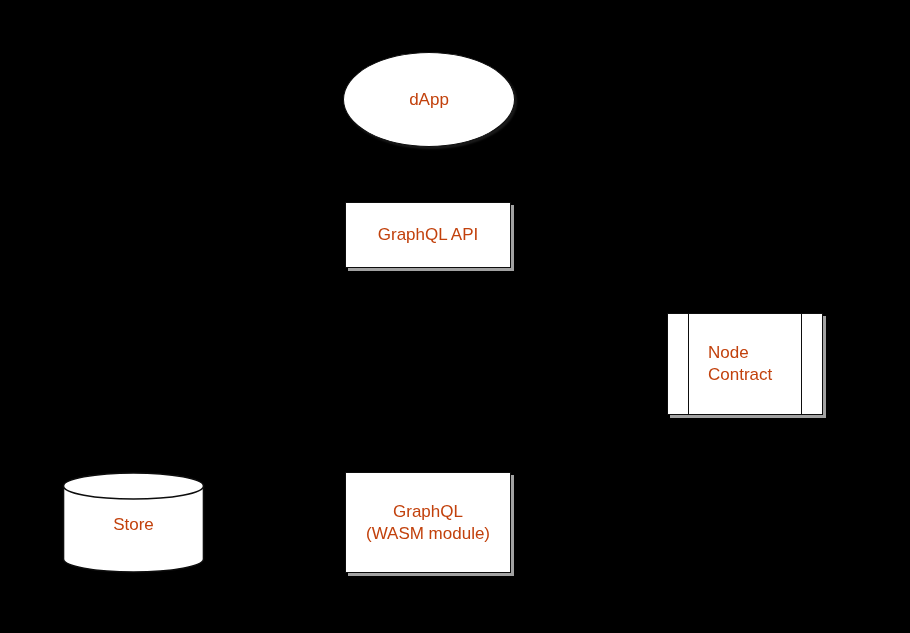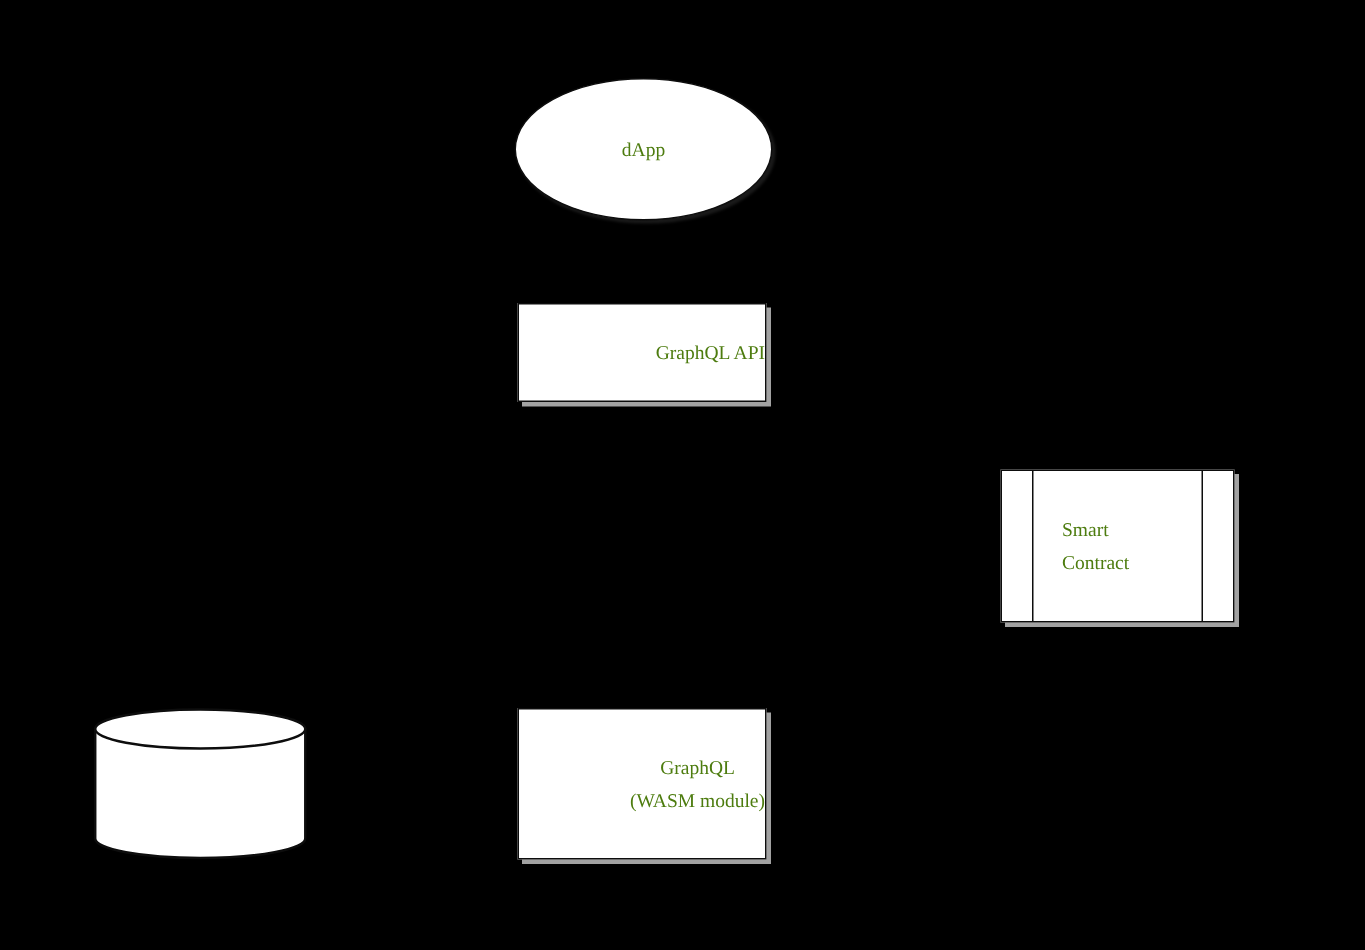--- a/index.html
+++ b/index.html
@@ -11,24 +11,24 @@
     position: relative;
     width: 910px;
     height: 633px;
     background: #000000;
     overflow: hidden;
     font-family: "Liberation Sans", sans-serif;
   }
 
   
   .node-label {
-    font-family: Liberation Serif, serif;
-    font-size: 13px;
+    font-family: Liberation Sans, sans-serif;
+    font-size: 17px;
     line-height: 22px;
-    color: #4d7c0f;
+    color: #c2410c;
     text-align: center;
     white-space: pre-line;
     user-select: none;
   }
 
   
   .connector {
     position: absolute;
     background: #000000;
   }
@@ -47,21 +47,21 @@
   }
 
   
   .rect-node {
     position: absolute;
     background: #ffffff;
     border: 1.5px solid #0d0d0d;
     box-sizing: border-box;
     display: flex;
     align-items: center;
-    justify-content: flex-end;
+    justify-content: center;
     box-shadow: 3px 3px 0 rgba(190,190,190,0.85);
   }
 
   
   .process-node {
     position: absolute;
     background: #ffffff;
     border: 1.5px solid #0d0d0d;
     box-sizing: border-box;
     display: flex;
@@ -117,29 +117,30 @@
   </div>
 
   <div class="rect-node" style="left:345px; top:202px; width:166px; height:66px;">
     <span class="node-label">GraphQL API</span>
   </div>
 
 
   <div class="process-node" style="left:667px; top:313px; width:156px; height:102px;">
     <span class="bar bar-left"></span>
     <span class="bar bar-right"></span>
-    <span class="node-label process-text">Smart
+    <span class="node-label process-text">Node
 Contract</span>
   </div>
 
   <div class="cylinder-node" style="left:62px; top:472px; width:143px; height:101px;">
     <svg viewBox="0 0 143 101" width="143" height="101">
       <path d="M1.5,14 L1.5,87 A70,13 0 0 0 141.5,87 L141.5,14 Z" fill="#ffffff" stroke="#0d0d0d" stroke-width="1.6"></path>
       <ellipse cx="71.5" cy="14" rx="70" ry="13" fill="#ffffff" stroke="#0d0d0d" stroke-width="1.6"></ellipse>
     </svg>
+    <span class="node-label cyl-label">Store</span>
   </div>
 
   <div class="rect-node" style="left:345px; top:472px; width:166px; height:101px;">
     <span class="node-label">GraphQL
 (WASM module)</span>
   </div>
 
 </div>
 
 </body></html>

